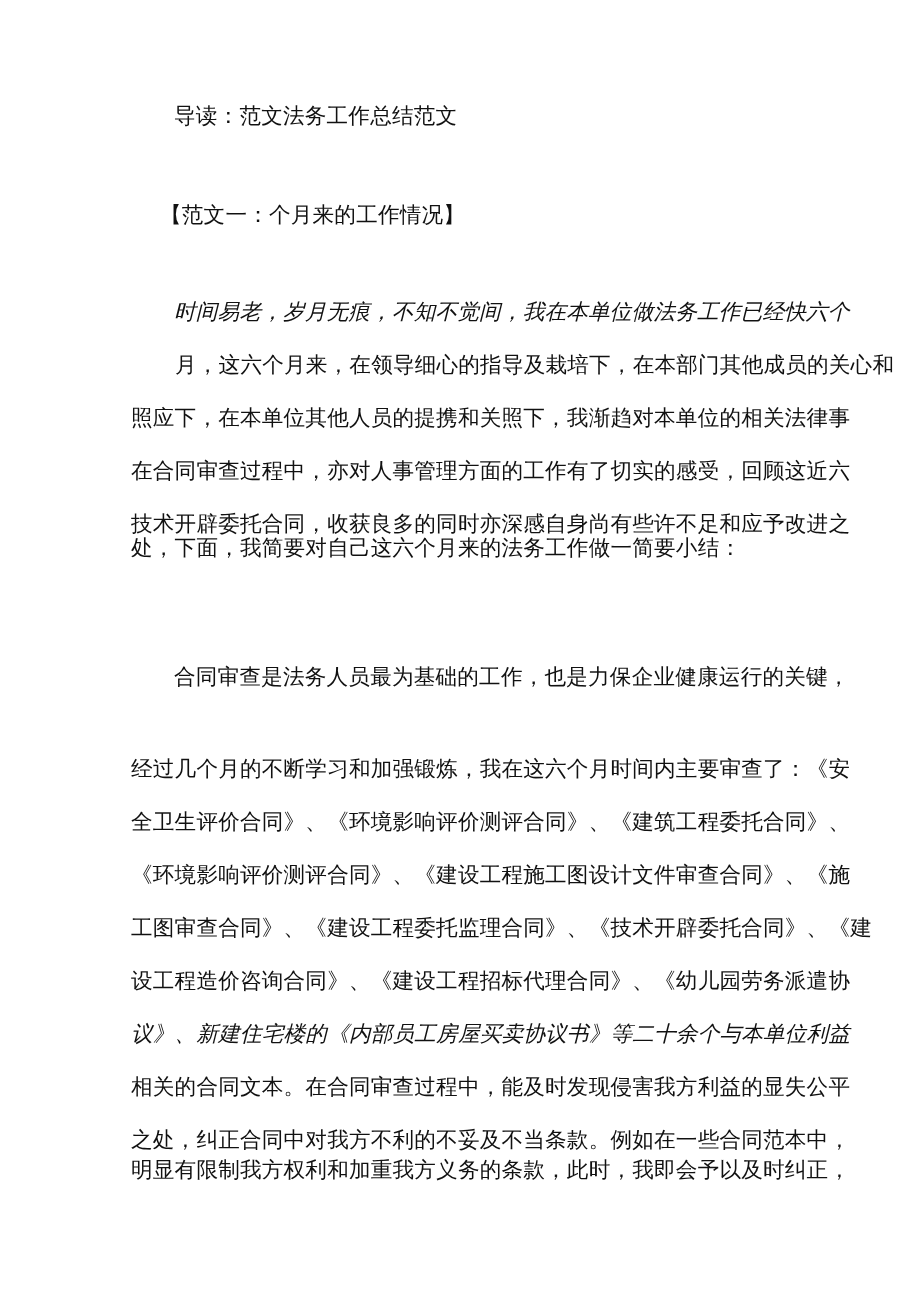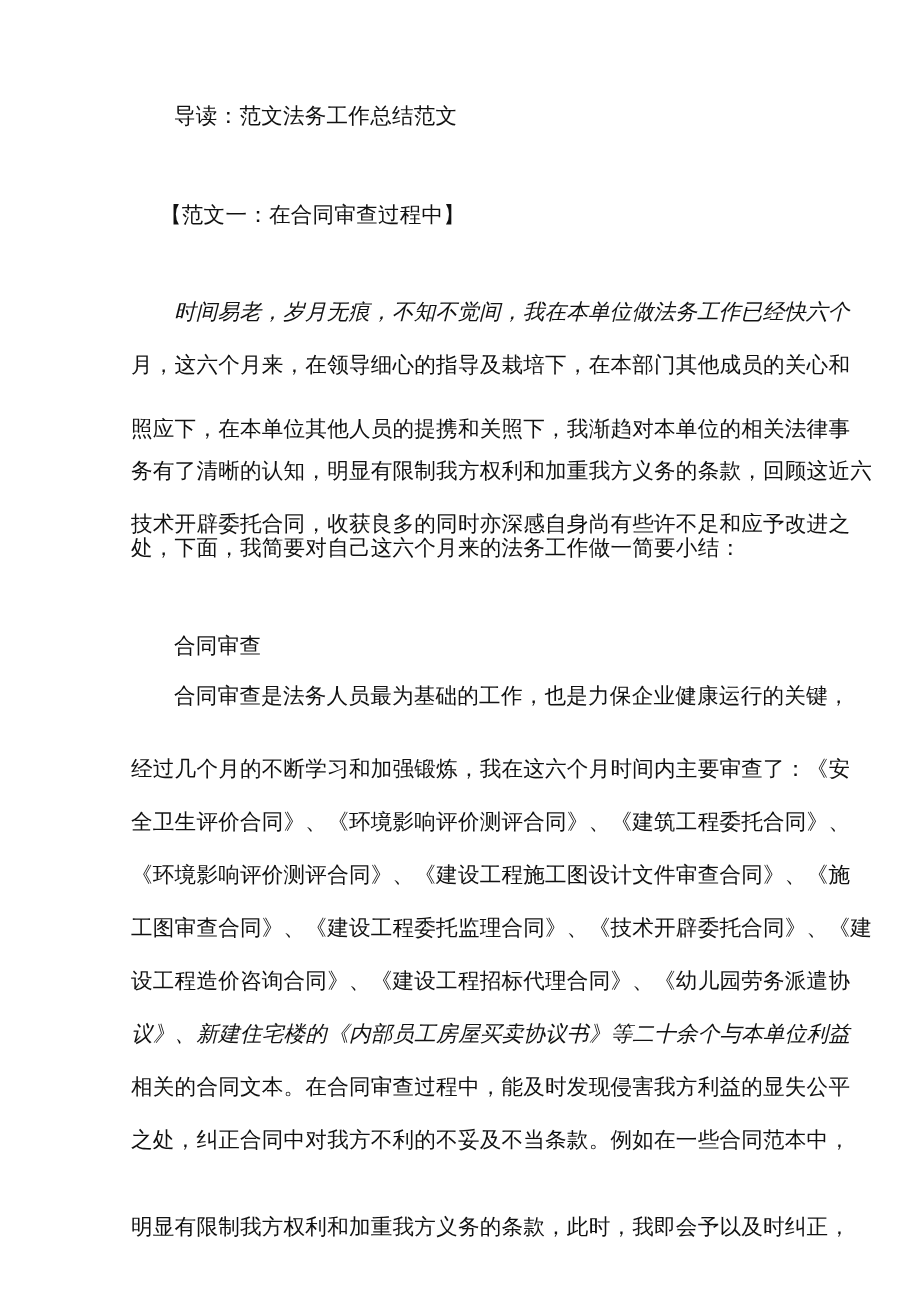--- a/index.html
+++ b/index.html
@@ -9,38 +9,37 @@
   .line { position:absolute; left:131px; width:680px; font-size:21.6px; line-height:24px;
           white-space:nowrap; letter-spacing:0.2px; }
   .indent { left:174px; }
   .bracket { left:160px; }
 </style>
 </head>
 <body>
 
 <div class="page">
   <div class="line indent" style="top:104px;">导读：范文法务工作总结范文</div>
-  <div class="line bracket" style="top:203px;">【范文一：在合同审查过程中】</div>
+  <div class="line bracket" style="top:203px;">【范文一：个月来的工作情况】</div>
 
   <div>
     <div class="line indent" style="top:300px;font-style:italic;">时间易老，岁月无痕，不知不觉间，我在本单位做法务工作已经快六个</div>
-    <div class="line" style="top:353px;">月，这六个月来，在领导细心的指导及栽培下，在本部门其他成员的关心和</div>
-    <div class="line" style="top:417px;">照应下，在本单位其他人员的提携和关照下，我渐趋对本单位的相关法律事</div>
-    <div class="line" style="top:459px;">务有了清晰的认知，明显有限制我方权利和加重我方义务的条款，回顾这近六</div>
+    <div class="line" style="top:353px;margin-left:44px;">月，这六个月来，在领导细心的指导及栽培下，在本部门其他成员的关心和</div>
+    <div class="line" style="top:406px;">照应下，在本单位其他人员的提携和关照下，我渐趋对本单位的相关法律事</div>
+    <div class="line" style="top:459px;">在合同审查过程中，亦对人事管理方面的工作有了切实的感受，回顾这近六</div>
     <div class="line" style="top:512px;">技术开辟委托合同，收获良多的同时亦深感自身尚有些许不足和应予改进之</div>
     <div class="line" style="top:536px;">处，下面，我简要对自己这六个月来的法务工作做一简要小结：</div>
   </div>
 
-  <div class="line indent" style="top:634px;">合同审查</div>
 
   <div>
-    <div class="line indent" style="top:684px;font-family:Liberation Serif, serif;">合同审查是法务人员最为基础的工作，也是力保企业健康运行的关键，</div>
+    <div class="line indent" style="top:665px;font-family:Liberation Serif, serif;">合同审查是法务人员最为基础的工作，也是力保企业健康运行的关键，</div>
     <div class="line" style="top:757px;">经过几个月的不断学习和加强锻炼，我在这六个月时间内主要审查了：《安</div>
     <div class="line" style="top:810px;">全卫生评价合同》、《环境影响评价测评合同》、《建筑工程委托合同》、</div>
     <div class="line" style="top:863px;">《环境影响评价测评合同》、《建设工程施工图设计文件审查合同》、《施</div>
     <div class="line" style="top:916px;">工图审查合同》、《建设工程委托监理合同》、《技术开辟委托合同》、《建</div>
     <div class="line" style="top:969px;text-align:right;">设工程造价咨询合同》、《建设工程招标代理合同》、《幼儿园劳务派遣协</div>
     <div class="line" style="top:1022px;font-style:italic;">议》、新建住宅楼的《内部员工房屋买卖协议书》等二十余个与本单位利益</div>
     <div class="line" style="top:1075px;">相关的合同文本。在合同审查过程中，能及时发现侵害我方利益的显失公平</div>
     <div class="line" style="top:1128px;">之处，纠正合同中对我方不利的不妥及不当条款。例如在一些合同范本中，</div>
-    <div class="line" style="top:1215px;">明显有限制我方权利和加重我方义务的条款，此时，我即会予以及时纠正，</div>
+    <div class="line" style="top:1158px;">明显有限制我方权利和加重我方义务的条款，此时，我即会予以及时纠正，</div>
   </div>
 </div>
 
 </body></html>

